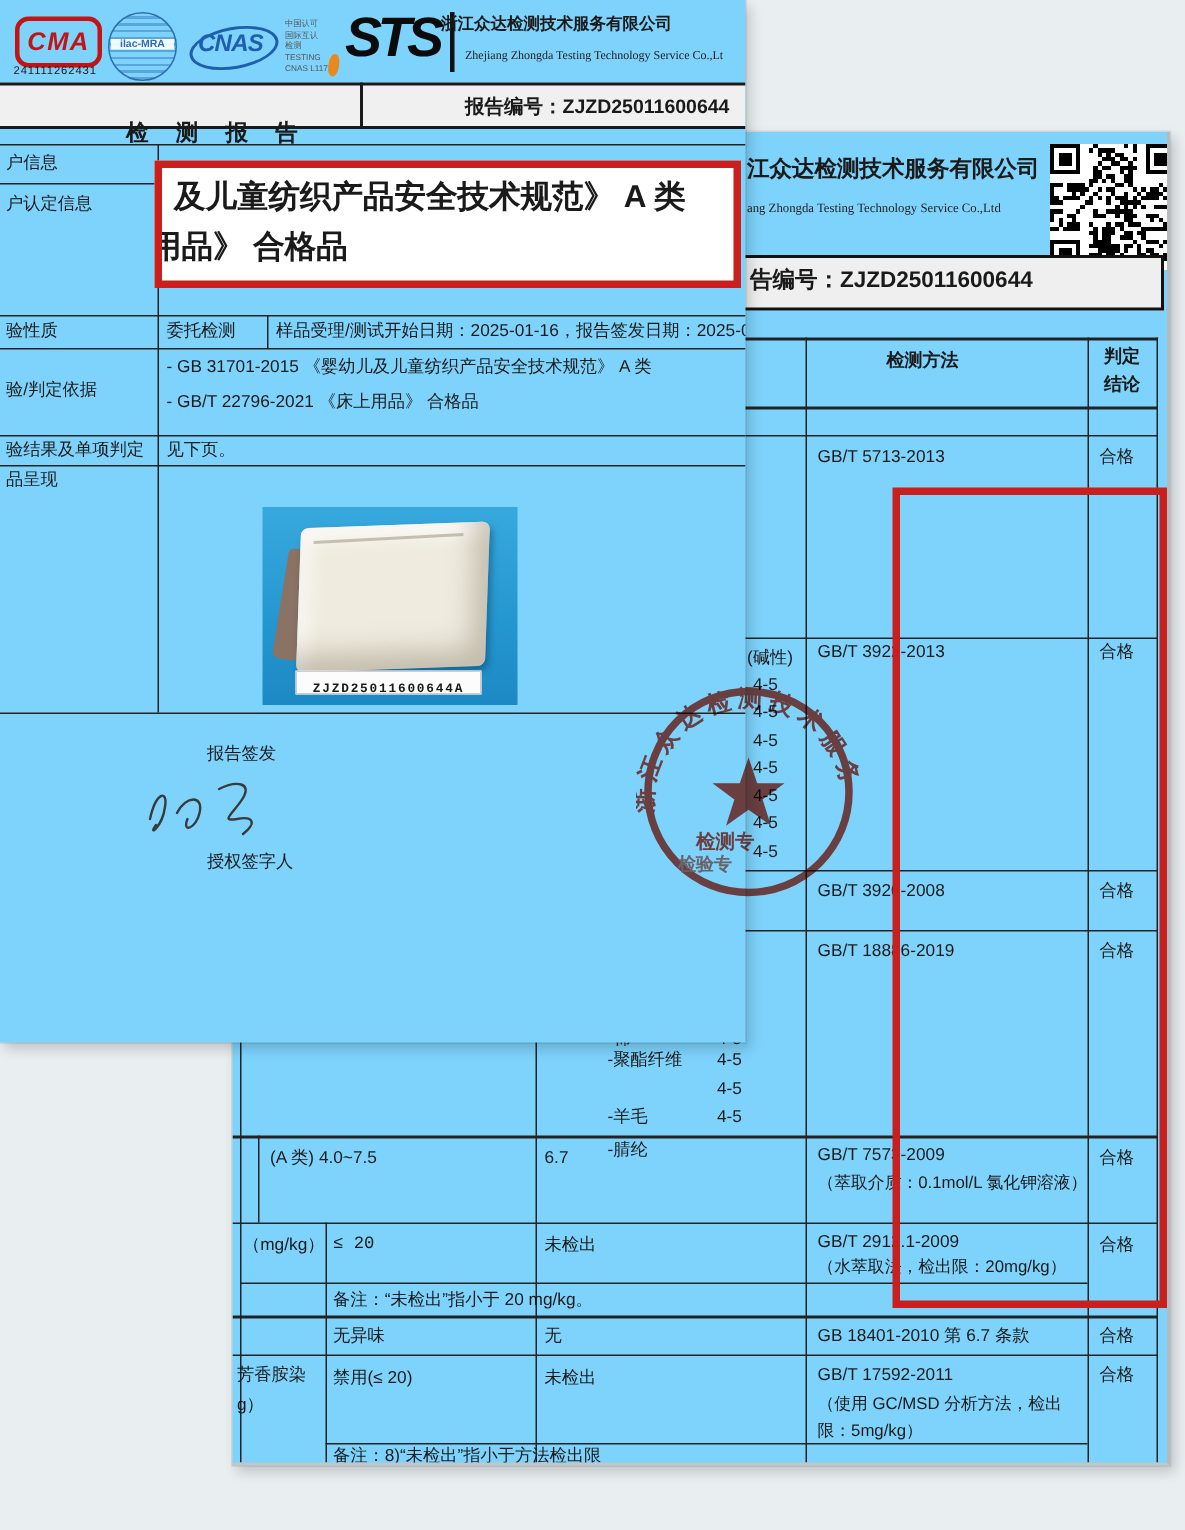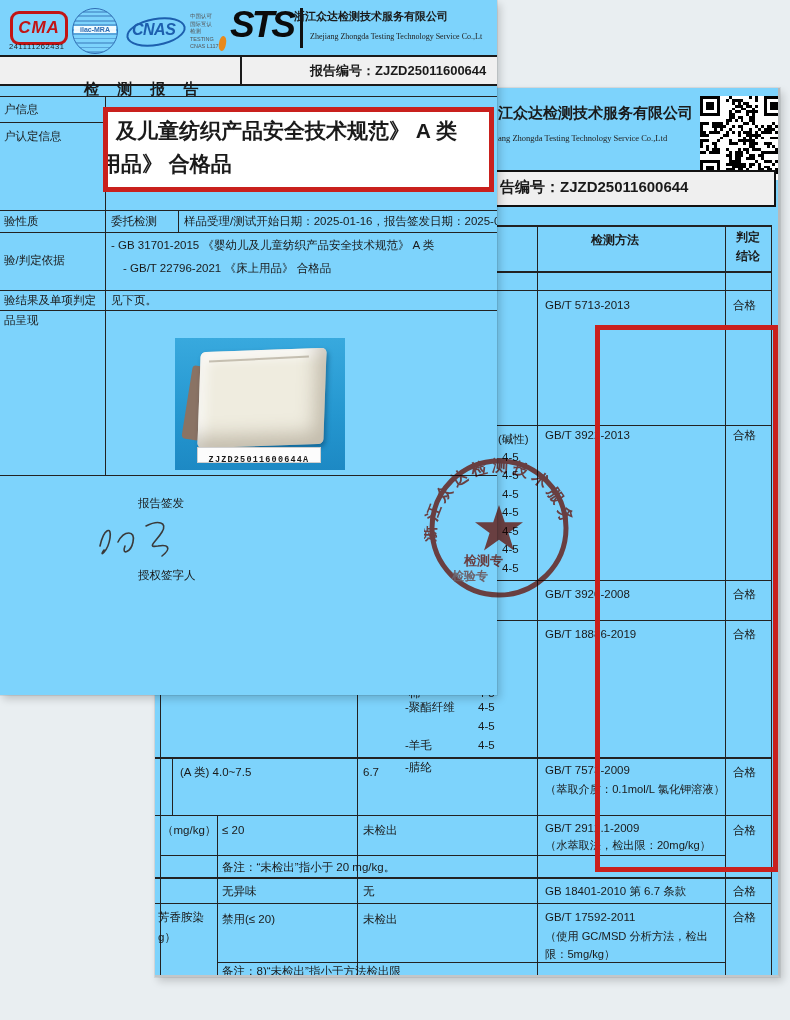--- a/index.html
+++ b/index.html
@@ -379,21 +379,21 @@
     <div class="t" style="left:250px;top:650px;">-羊毛</div>
     <div class="t" style="left:323px;top:650px;">4-5</div>
 
     <div class="t" style="left:25px;top:677px;">(A 类) 4.0~7.5</div>
     <div class="t" style="left:208px;top:677px;">6.7</div>
     <div class="t" style="left:390px;top:675px;">GB/T 7573-2009</div>
     <div class="t wrap" style="left:390px;top:692px;width:180px;font-size:11.2px;line-height:18px;">（萃取介质：0.1mol/L 氯化钾溶液）</div>
     <div class="t" style="left:578px;top:677px;">合格</div>
 
     <div class="t" style="left:7px;top:735px;">（mg/kg）</div>
-    <div class="t" style="left:67px;top:735px;">≤ 20</div>
+    <div class="t" style="left:67px;top:735px;font-family:Liberation Mono, monospace;">≤ 20</div>
     <div class="t" style="left:208px;top:735px;">未检出</div>
     <div class="t" style="left:390px;top:733px;">GB/T 2912.1-2009</div>
     <div class="t" style="left:390px;top:750px;font-size:11.2px;">（水萃取法，检出限：20mg/kg）</div>
     <div class="t" style="left:578px;top:735px;">合格</div>
     <div class="t" style="left:67px;top:772px;">备注：“未检出”指小于 20 mg/kg。</div>
 
     <div class="t" style="left:67px;top:796px;">无异味</div>
     <div class="t" style="left:208px;top:796px;">无</div>
     <div class="t" style="left:390px;top:796px;">GB 18401-2010  第 6.7 条款</div>
     <div class="t" style="left:578px;top:796px;">合格</div>
@@ -463,21 +463,21 @@
     <div class="t" style="left:4px;top:313px;">品呈现</div>
 
     <div class="redbox clip" style="left:103px;top:107px;width:381px;height:75px;background:#fff;">
       <div style="position:absolute;left:-8px;top:38px;font-size:21px;font-weight:600;white-space:nowrap;">用品》 合格品</div>
       <div style="position:absolute;left:8px;top:5px;font-size:21px;font-weight:600;white-space:nowrap;">及儿童纺织产品安全技术规范》 A 类</div>
     </div>
 
     <div class="t" style="left:111px;top:214px;">委托检测</div>
     <div class="t" style="left:184px;top:214px;">样品受理/测试开始日期：2025-01-16，报告签发日期：2025-01-</div>
     <div class="t" style="left:111px;top:238px;">- GB 31701-2015 《婴幼儿及儿童纺织产品安全技术规范》 A 类</div>
-    <div class="t" style="left:111px;top:261px;margin-left:12px;">- GB/T 22796-2021 《床上用品》 合格品</div>
+    <div class="t" style="left:111px;top:261px;">- GB/T 22796-2021 《床上用品》 合格品</div>
     <div class="t" style="left:111px;top:293px;">见下页。</div>
 
     <div class="abs clip" style="left:175px;top:338px;width:170px;height:132px;background:linear-gradient(180deg,#38a9de 0%,#2496cf 60%,#1d89c4 100%);">
       <div style="position:absolute;left:12px;top:28px;width:18px;height:74px;background:#8a7364;transform:rotate(9deg);border-radius:4px;"></div>
       <div style="position:absolute;left:24px;top:12px;width:126px;height:96px;background:#efecdf;border-radius:5px;
                   transform:rotate(-2deg) skewX(-4deg);
                   box-shadow:inset -10px -12px 18px rgba(125,112,92,.38), inset 6px 8px 12px rgba(255,255,255,.8), 2px 3px 5px rgba(0,40,70,.4);"></div>
       <div style="position:absolute;left:34px;top:20px;width:100px;height:2px;background:rgba(150,140,120,.5);transform:rotate(-3deg);"></div>
       <div style="position:absolute;left:22px;top:109px;width:122px;height:14px;background:#fcfcfc;border:1px solid #cfcfcf;text-align:center;">
         <span style="font-family:'Liberation Mono',monospace;font-size:8.5px;font-weight:700;letter-spacing:1.2px;line-height:13px;">ZJZD25011600644A</span>

